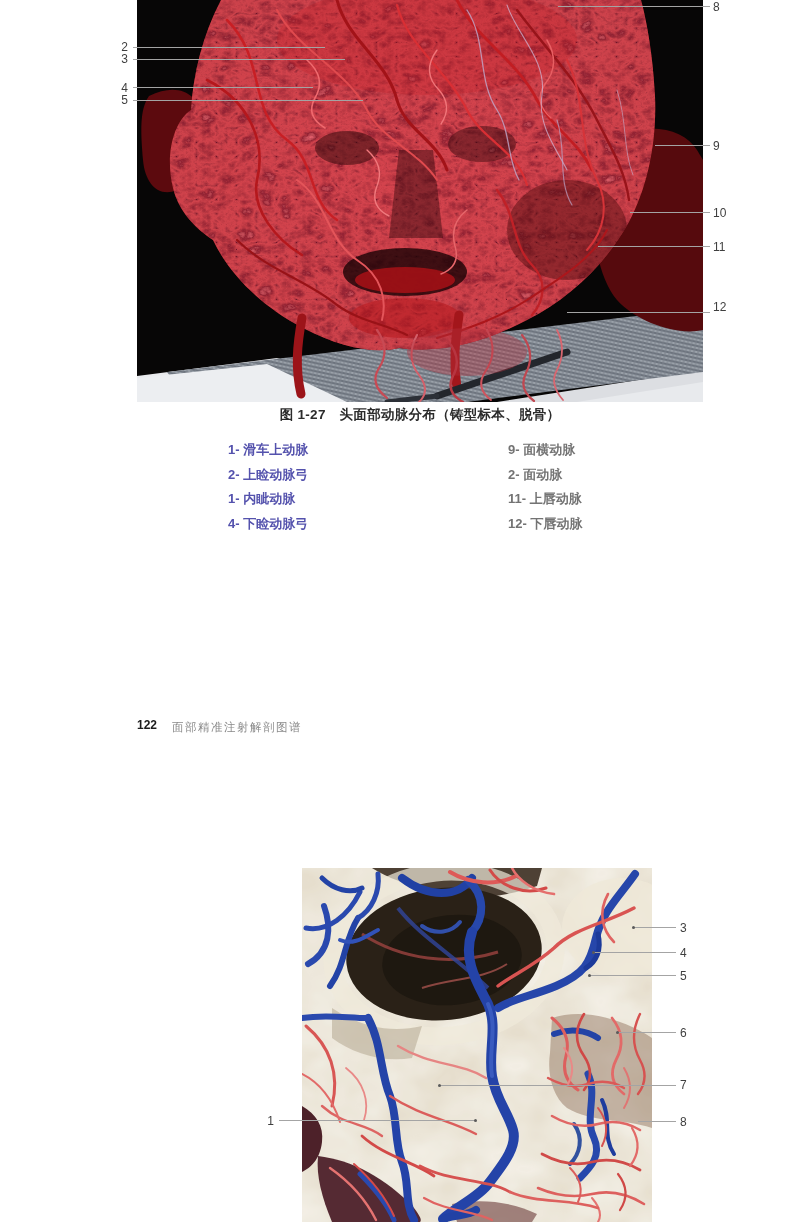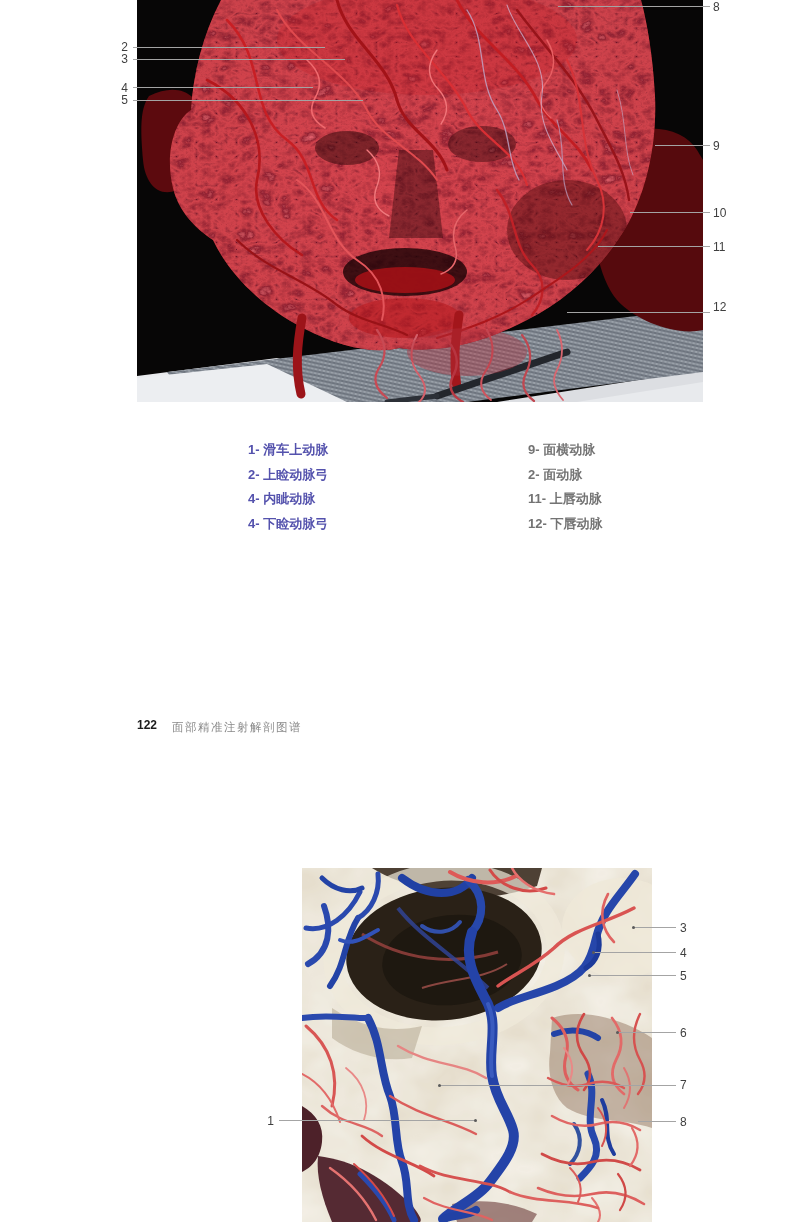--- a/index.html
+++ b/index.html
@@ -5,21 +5,21 @@
   html,body{margin:0;padding:0;background:#ffffff;}
   .page{position:relative;width:790px;height:1222px;background:#ffffff;overflow:hidden;
         font-family:"Liberation Sans","DejaVu Sans",sans-serif;}
   .fig{position:absolute;overflow:hidden;}
   .lab{position:absolute;font-size:12px;line-height:14px;color:#3f3f3f;}
   .line{position:absolute;height:1px;background:#a4a4a4;}
   .dot{position:absolute;width:3px;height:3px;border-radius:50%;background:#5a5a5a;}
   .caption{position:absolute;left:137px;top:406px;width:566px;text-align:center;
            font-size:13.5px;font-weight:bold;color:#2b2b2b;letter-spacing:.3px;}
   .legend-col{position:absolute;top:438px;font-size:13px;font-weight:600;line-height:24.5px;}
-  .legend-col div{white-space:nowrap;margin-left:20px;}
+  .legend-col div{white-space:nowrap;}
   .footer-num{position:absolute;left:137px;top:718px;font-size:12px;font-weight:bold;color:#1c1c1c;}
   .footer-title{position:absolute;left:172px;top:720px;font-size:11.5px;color:#8a8a8a;letter-spacing:1.5px;}
 </style>
 </head>
 <body>
 
 <div class="page">
 
   <div class="fig" style="left:137px;top:0;width:566px;height:402px;">
     <svg width="566" height="402" viewBox="0 0 566 402">
@@ -128,25 +128,26 @@
   <div class="lab" style="left:713px;top:139px">9</div>
   <div class="lab" style="left:713px;top:206px">10</div>
   <div class="lab" style="left:713px;top:240px">11</div>
   <div class="lab" style="left:713px;top:300px">12</div>
   <div class="line" style="left:558px;top:6px;width:152px"></div>
   <div class="line" style="left:655px;top:145px;width:55px"></div>
   <div class="line" style="left:630px;top:212px;width:80px"></div>
   <div class="line" style="left:598px;top:246px;width:112px"></div>
   <div class="line" style="left:567px;top:312px;width:143px"></div>
 
+  <div class="caption">图 1-27　头面部动脉分布（铸型标本、脱骨）</div>
 
   <div class="legend-col" style="left:228px;color:#5452ad">
     <div>1- 滑车上动脉</div>
     <div>2- 上睑动脉弓</div>
-    <div>4- 内眦动脉</div>
+    <div>1- 内眦动脉</div>
     <div>4- 下睑动脉弓</div>
   </div>
   <div class="legend-col" style="left:508px;color:#737373">
     <div>9- 面横动脉</div>
     <div>2- 面动脉</div>
     <div>11- 上唇动脉</div>
     <div>12- 下唇动脉</div>
   </div>
 
   <div class="footer-num">122</div>

